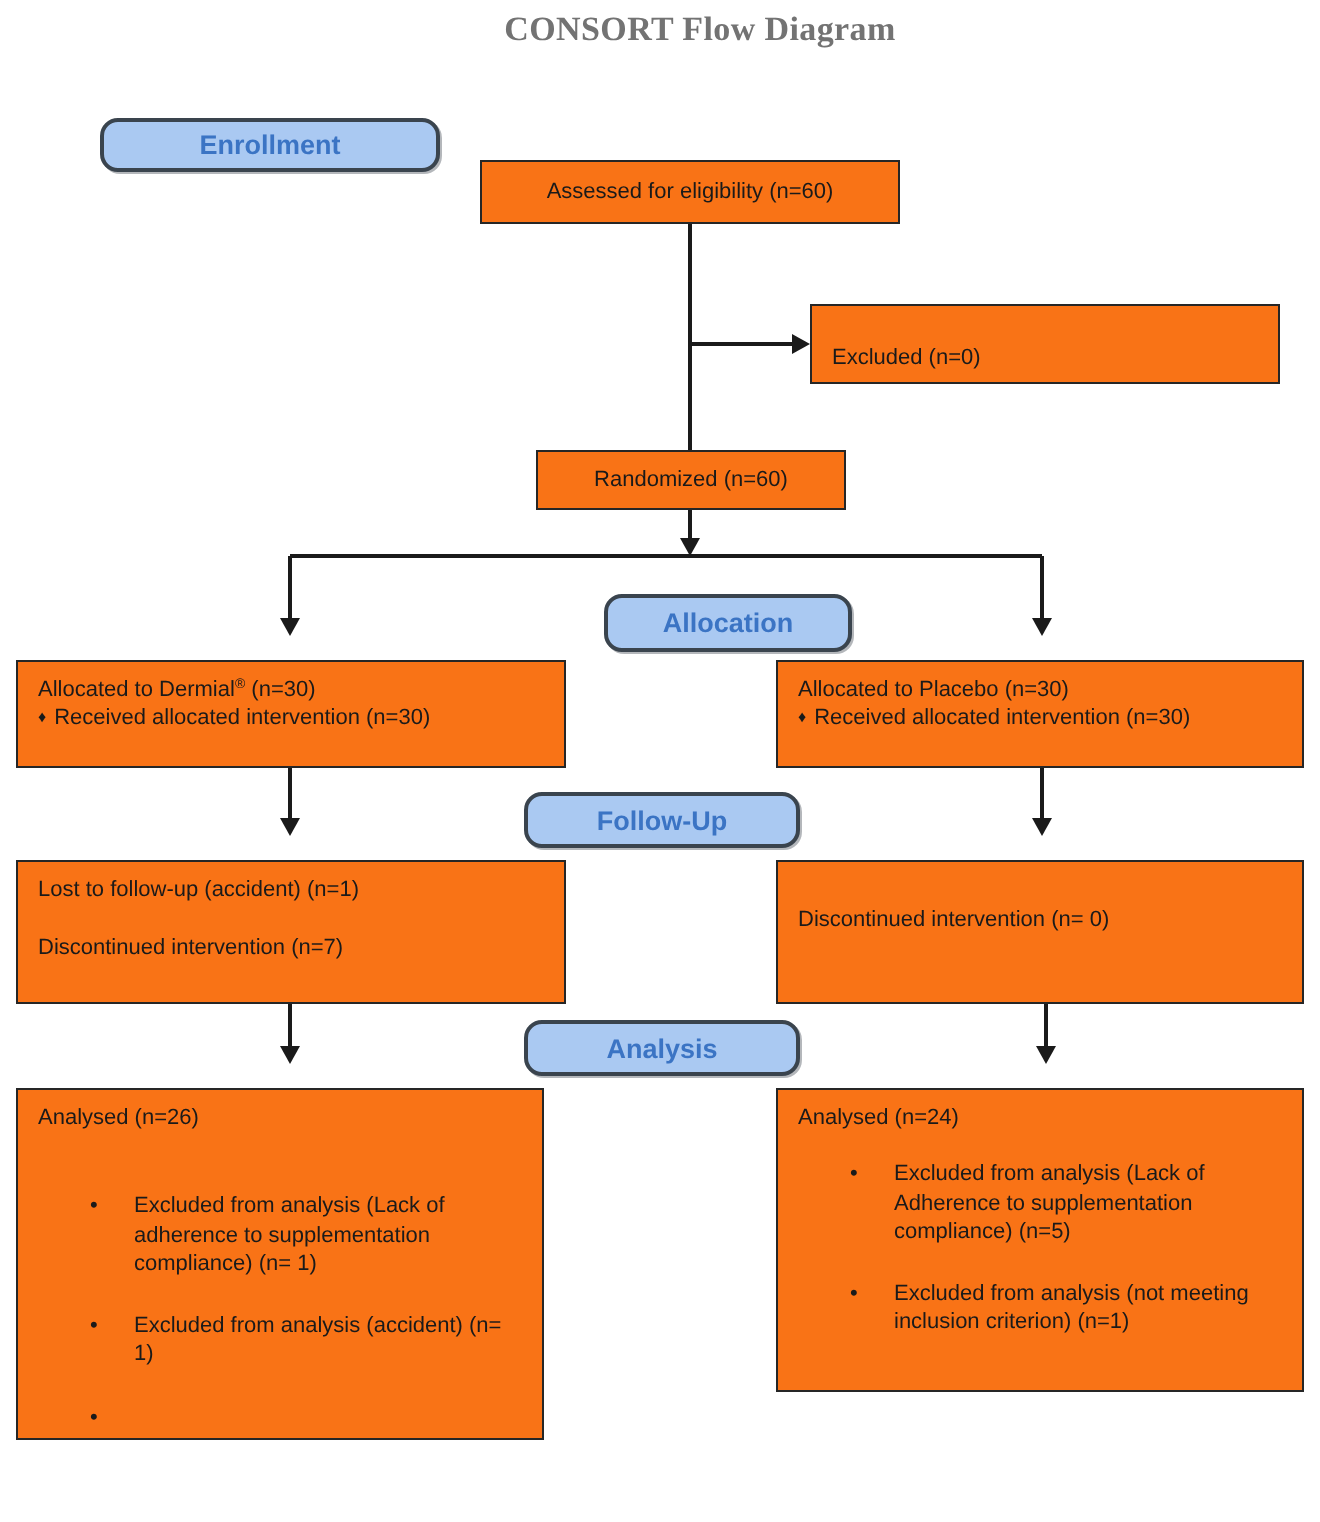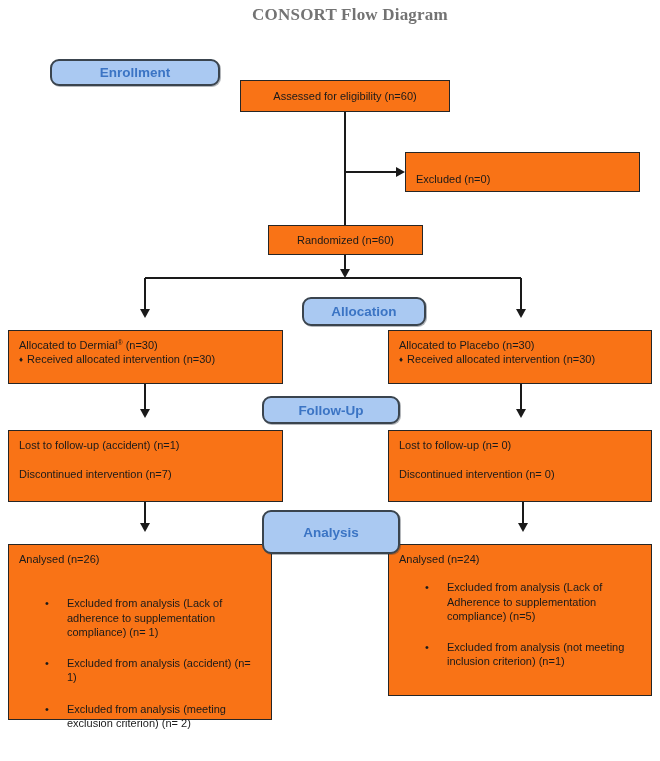--- a/index.html
+++ b/index.html
@@ -81,21 +81,21 @@
       <line x1="145" y1="490" x2="145" y2="523"></line>
       <polygon points="140,523 150,523 145,532" stroke="none"></polygon>
       <line x1="523" y1="490" x2="523" y2="523"></line>
       <polygon points="518,523 528,523 523,532" stroke="none"></polygon>
     </g>
   </svg>
 
   <div class="badge" style="left:50px;top:59px;width:170px;height:27px;">Enrollment</div>
   <div class="badge" style="left:258px;top:297px;width:124px;height:29px;margin-left:44px;">Allocation</div>
   <div class="badge" style="left:262px;top:396px;width:138px;height:28px;">Follow-Up</div>
-  <div class="badge" style="left:262px;top:510px;width:138px;height:44px;">Analysis</div>
+  <div class="badge" style="left:262px;top:510px;width:138px;height:28px;">Analysis</div>
 
   <div class="fbox center" style="left:240px;top:80px;width:210px;height:32px;">Assessed for eligibility (n=60)</div>
 
   <div class="fbox" style="left:405px;top:152px;width:235px;height:40px;">
     <div class="pad">Excluded (n=0)</div>
   </div>
 
   <div class="fbox center" style="left:268px;top:225px;width:155px;height:30px;">Randomized (n=60)</div>
 
   <div class="fbox pad" style="left:8px;top:318px;width:275px;height:54px;">
@@ -107,38 +107,36 @@
     <div>Allocated to Placebo (n=30)</div>
     <div><span class="diamond">♦</span><span>Received allocated intervention (n=30)</span></div>
   </div>
 
   <div class="fbox pad" style="left:8px;top:418px;width:275px;height:72px;">
     <div>Lost to follow-up (accident) (n=1)</div>
     <div class="line2">Discontinued intervention (n=7)</div>
   </div>
 
   <div class="fbox pad" style="left:388px;top:418px;width:264px;height:72px;">
-    <div>Lost to follow-up (n= 0)</div>
     <div class="line2">Discontinued intervention (n= 0)</div>
   </div>
 
   <div class="fbox pad" style="left:8px;top:532px;width:264px;height:176px;">
     <div>Analysed (n=26)</div>
     <div class="bullets">
       <div class="brow">
         <span class="bglyph">•</span>
         <span class="btext">Excluded from analysis (Lack of adherence to supplementation compliance) (n= 1)</span>
       </div>
       <div class="brow">
         <span class="bglyph">•</span>
         <span class="btext">Excluded from analysis (accident) (n= 1)</span>
       </div>
       <div class="brow">
         <span class="bglyph">•</span>
-        <span class="btext">Excluded from analysis (meeting exclusion criterion) (n= 2)</span>
       </div>
     </div>
   </div>
 
   <div class="fbox pad" style="left:388px;top:532px;width:264px;height:152px;">
     <div>Analysed (n=24)</div>
     <div class="bullets tight">
       <div class="brow">
         <span class="bglyph">•</span>
         <span class="btext">Excluded from analysis (Lack of Adherence to supplementation compliance) (n=5)</span>

